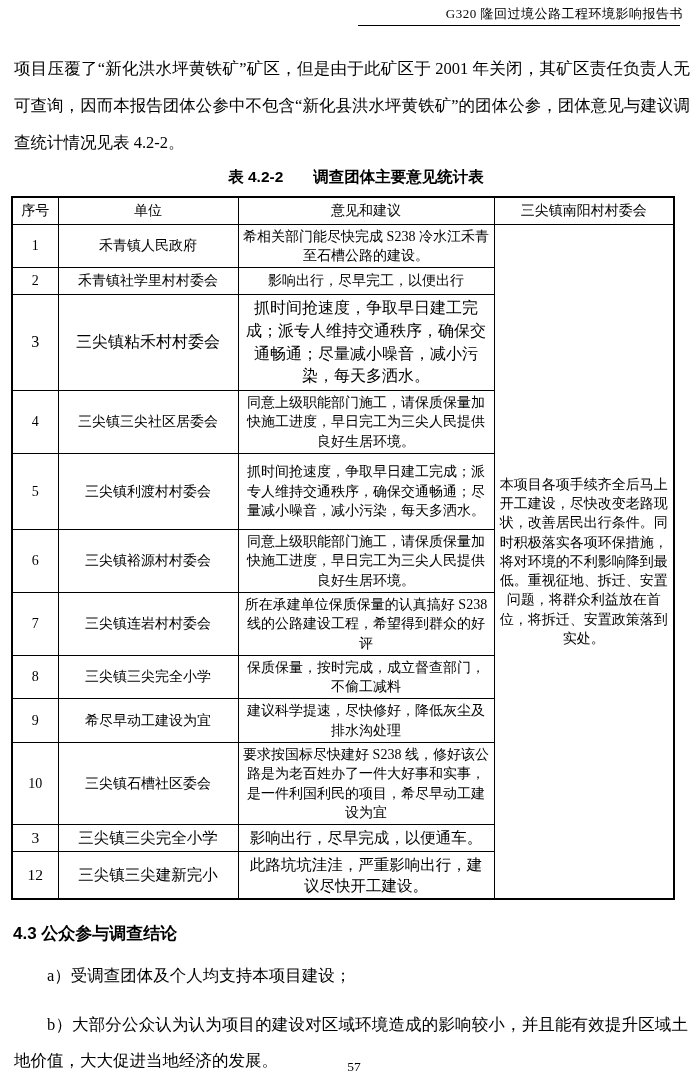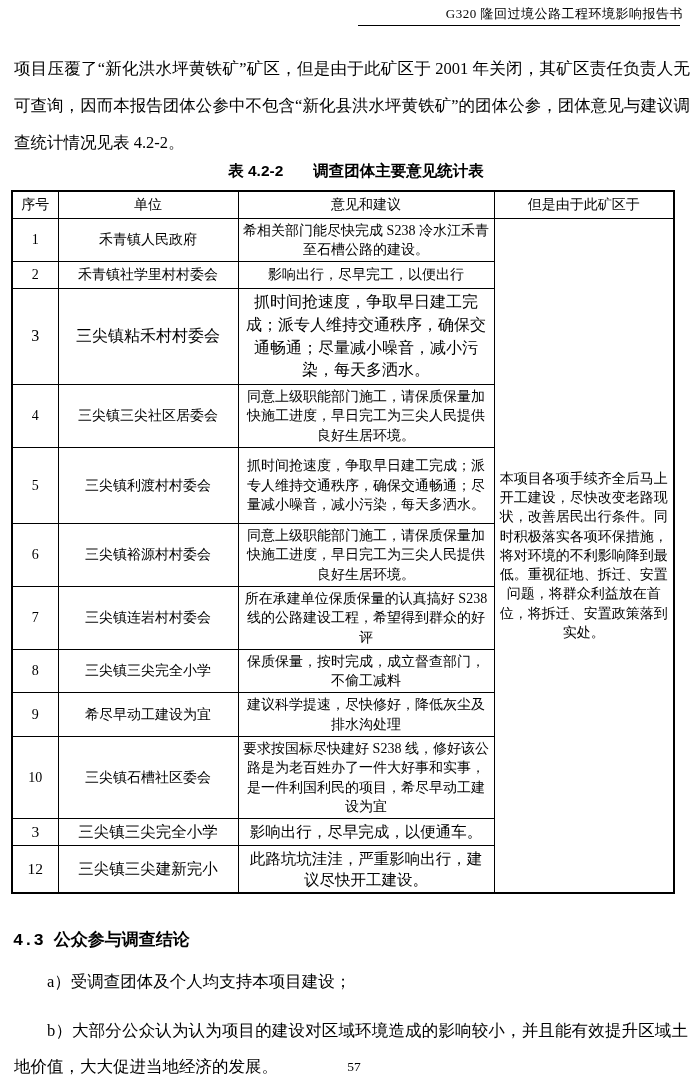--- a/index.html
+++ b/index.html
@@ -16,21 +16,21 @@
   .hdr-text { text-align:right; font-size:13px; letter-spacing:0.5px; }
   .hdr-rule { width:322px; margin:2px 3px 0 auto; border-bottom:1.5px solid #000; }
   
   .intro {
     margin:24px 10px 0 14px;
     font-size:16.5px; line-height:37px;
     text-align:justify;
   }
   
   .caption {
-    text-align:center;
+    margin-top:6px; text-align:center;
     font-family:"Liberation Sans","DejaVu Sans",sans-serif;
     font-weight:bold; font-size:15.5px;padding-left:12px;
   }
   .caption-title { margin-left:30px; }
   
   table.opinions {
     margin:8px 0 13px 11px;
     border-collapse:collapse;
     width:662px; table-layout:fixed;
     border:2px solid #000;
@@ -57,22 +57,22 @@
   tr.r12 { height:47px; }
   tr.r3 td { font-size:16px; line-height:1.42; }
   tr.r11 td, tr.r12 td { font-size:15.5px; }
   td.c-resp {
     font-size:15px; line-height:24px;
     text-align:justify; text-align-last:center;
     padding:0 8px;
   }
   
   .section-heading {
-    margin:34px 0 0 13px;
-    font-family:Liberation Mono, monospace;
+    margin:22px 0 0 13px;
+    font-family:Liberation Sans, sans-serif;
     font-weight:bold; font-size:17px;
   }
   .item {
     margin:13px 12px 0 14px;
     font-size:16.5px; line-height:36px;
     text-indent:2em; text-align:justify;
   }
   .page-number {
     position:absolute; bottom:8px; left:4px;
     width:100%; text-align:center; font-size:13.5px;
@@ -99,21 +99,21 @@
       <col style="width:46px">
       <col style="width:180px">
       <col style="width:256px">
       <col style="width:180px">
     </colgroup>
     <thead>
       <tr>
         <th>序号</th>
         <th>单位</th>
         <th>意见和建议</th>
-        <th>但是由于此矿区于</th>
+        <th>三尖镇南阳村村委会</th>
       </tr>
     </thead>
     <tbody>
         <tr class="r1">
           <td class="c-no">1</td>
           <td class="c-unit">禾青镇人民政府</td>
           <td class="c-op">希相关部门能尽快完成 S238 冷水江禾青至石槽公路的建设。</td>
           <td class="c-resp" rowspan="12">本项目各项手续齐全后马上开工建设，尽快改变老路现状，改善居民出行条件。同时积极落实各项环保措施，将对环境的不利影响降到最低。重视征地、拆迁、安置问题，将群众利益放在首位，将拆迁、安置政策落到实处。</td>
         </tr>
         <tr class="r2">

